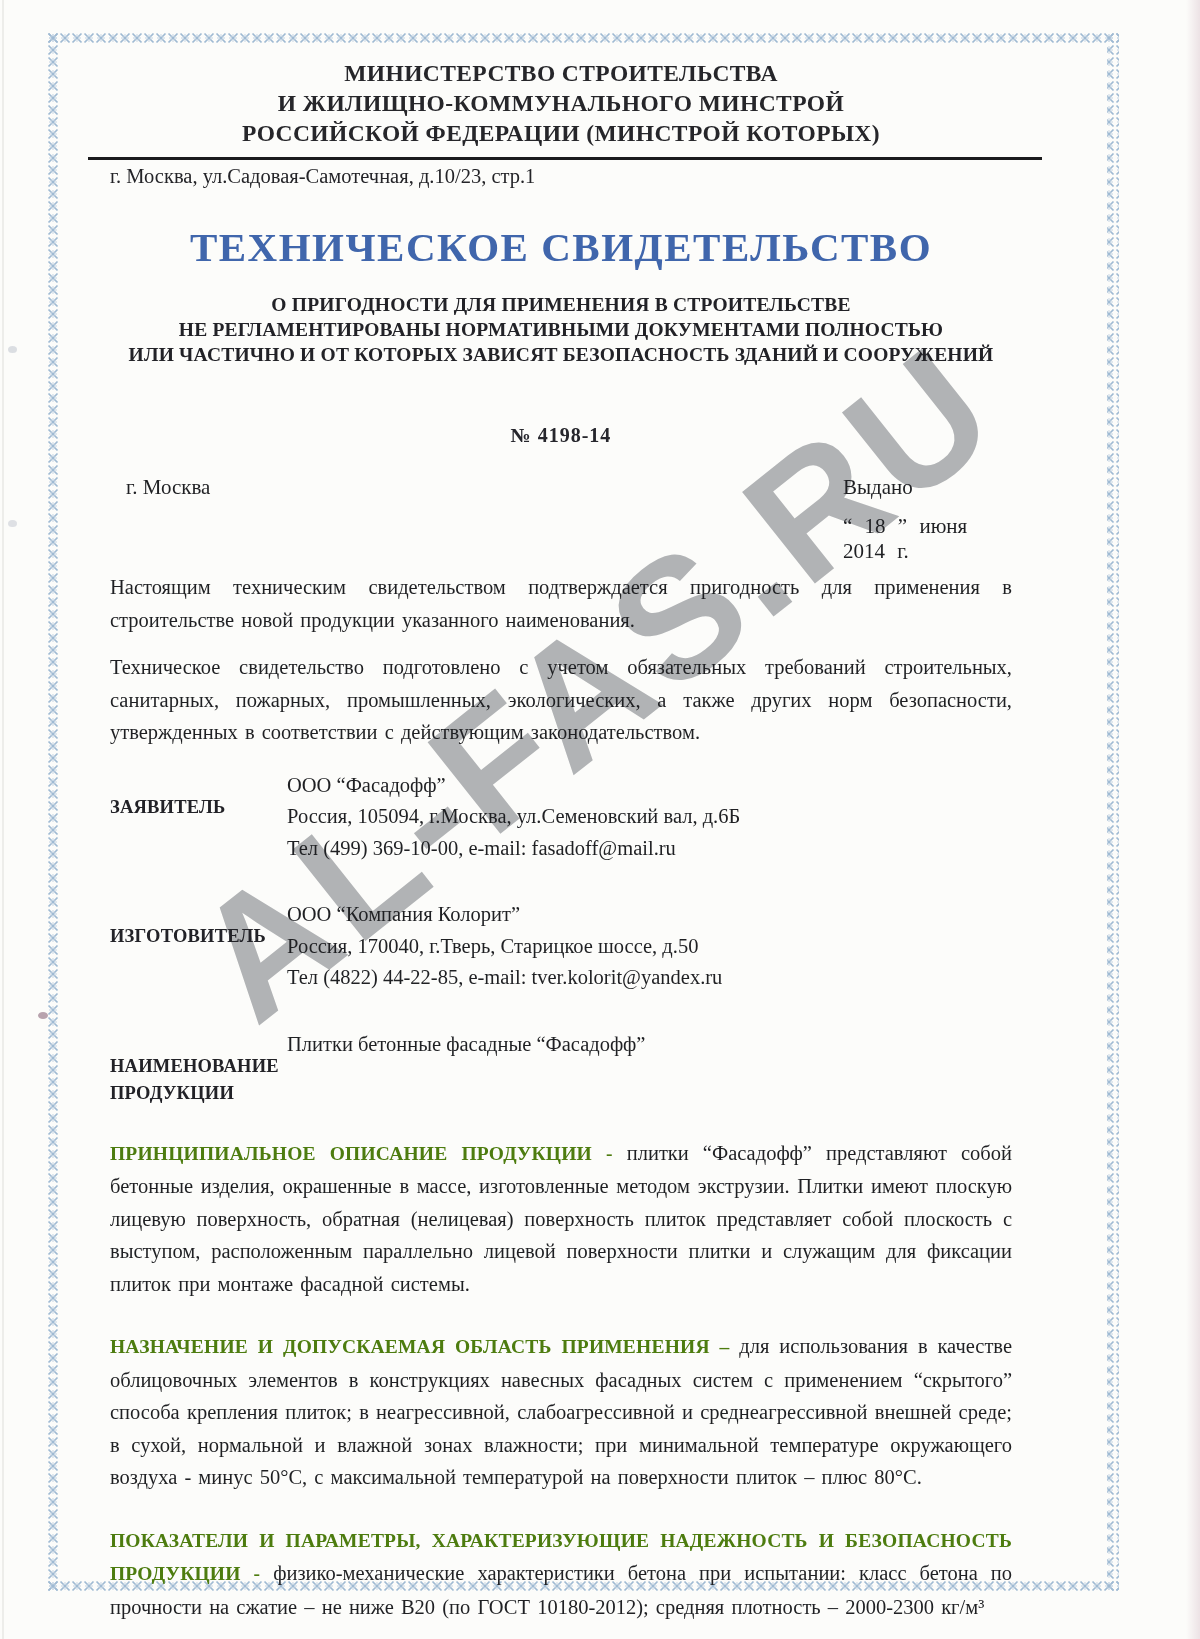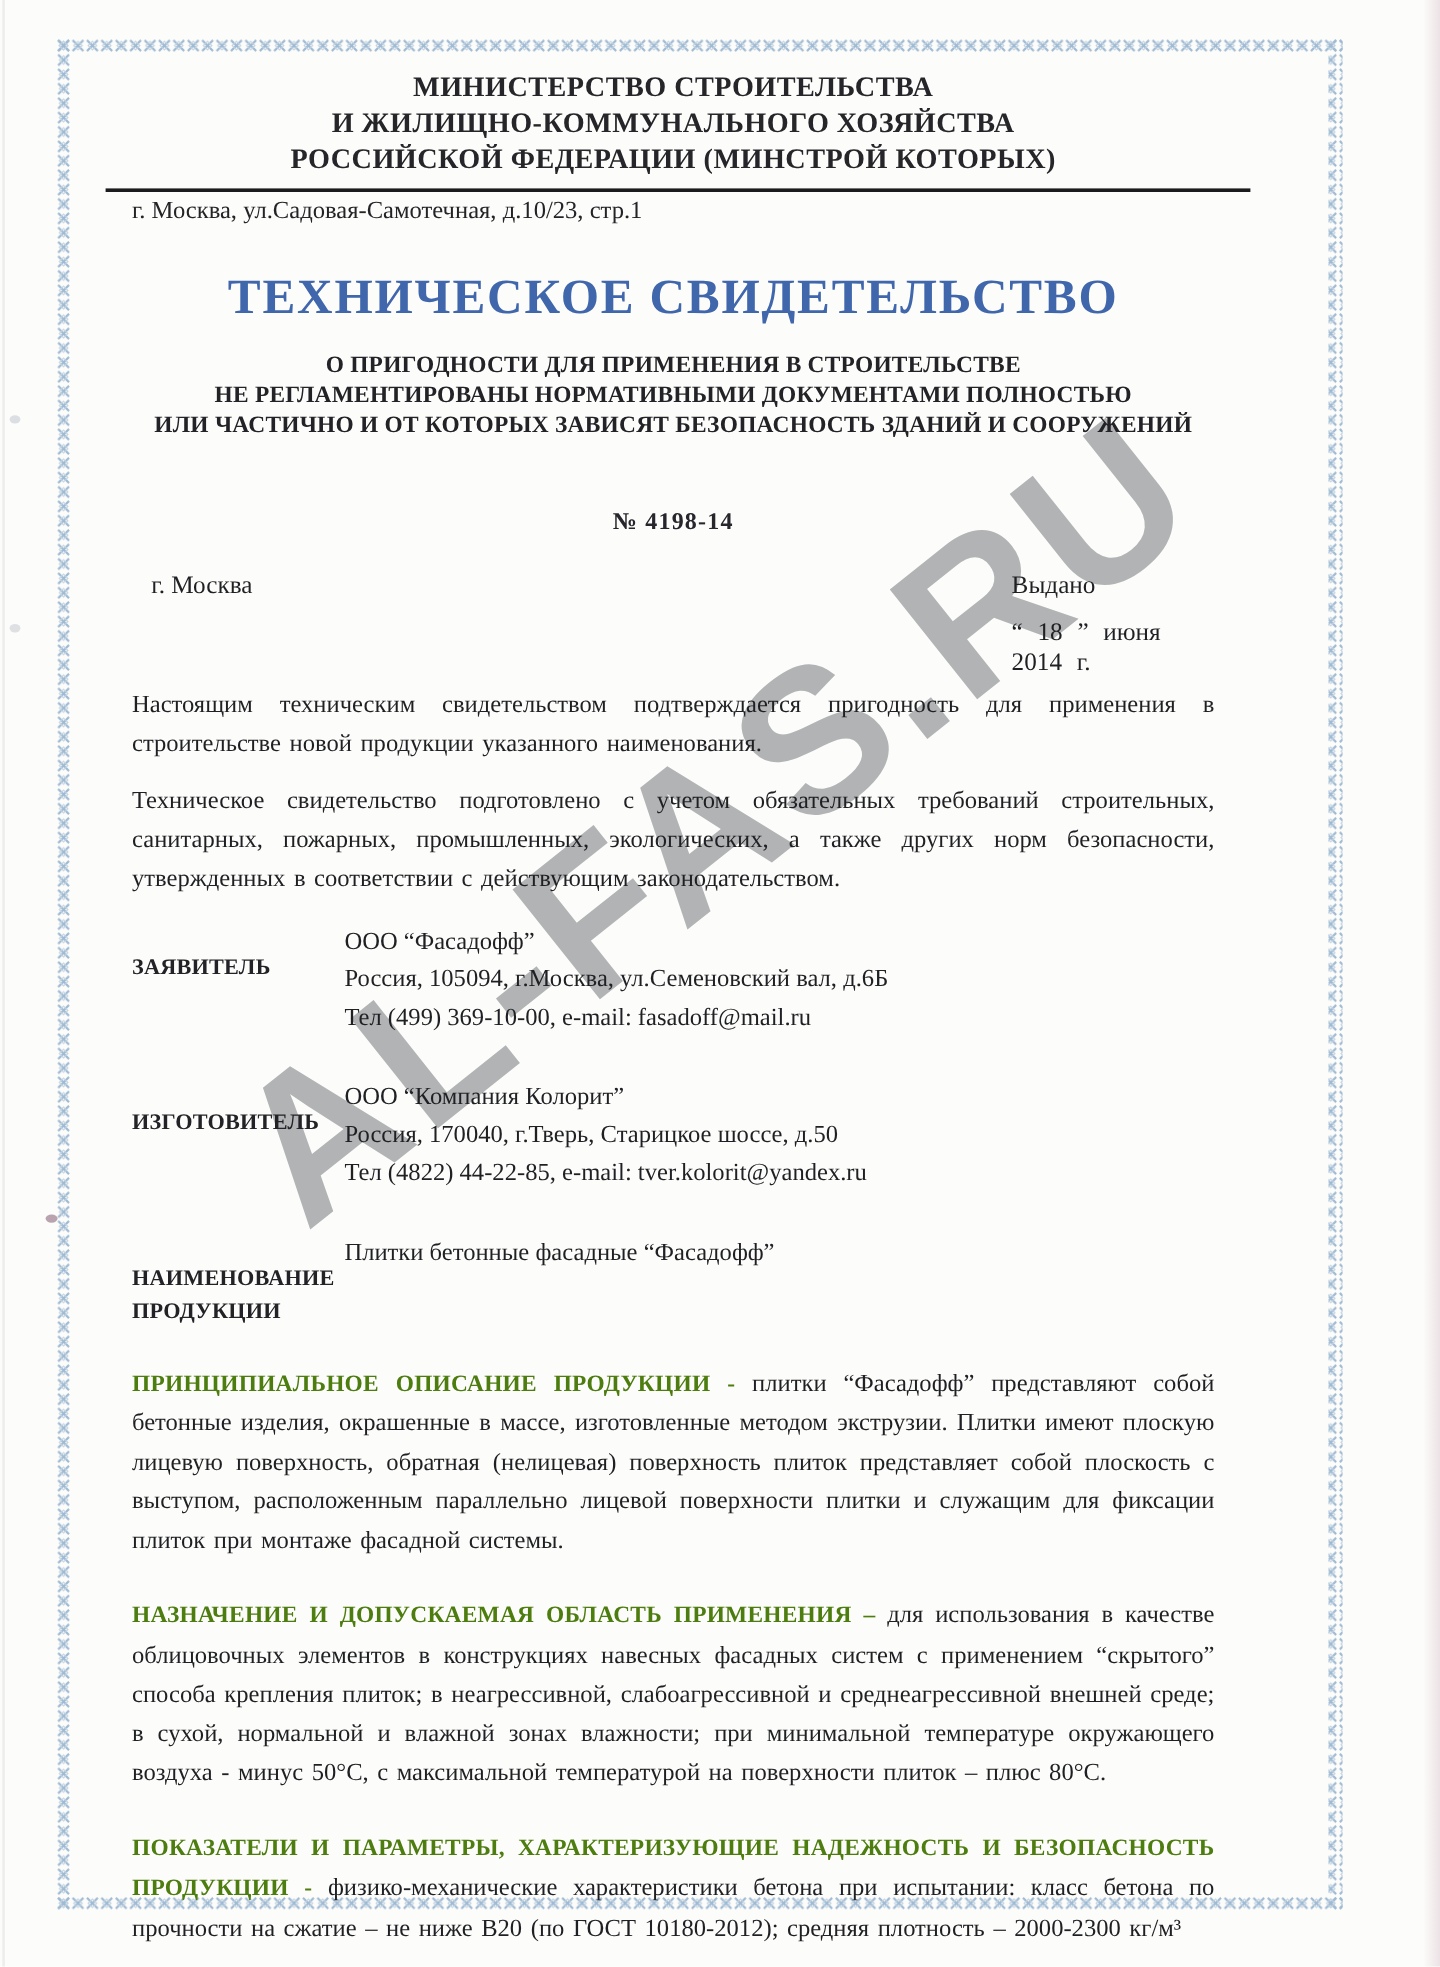--- a/index.html
+++ b/index.html
@@ -160,21 +160,21 @@
   <div class="scan-edge-right"></div>
   <div class="speck speck-1"></div>
   <div class="speck speck-2"></div>
   <div class="speck speck-3"></div>
 
   <div class="content">
 
     <header>
       <div class="ministry">
         <div>МИНИСТЕРСТВО СТРОИТЕЛЬСТВА</div>
-        <div>И ЖИЛИЩНО-КОММУНАЛЬНОГО ХОЗЯЙСТВА</div>
+        <div>И ЖИЛИЩНО-КОММУНАЛЬНОГО МИНСТРОЙ</div>
         <div>РОССИЙСКОЙ ФЕДЕРАЦИИ (МИНСТРОЙ КОТОРЫХ)</div>
       </div>
       <hr class="header-rule">
       <div class="address">г. Москва,  ул.Садовая-Самотечная,  д.10/23, стр.1</div>
     </header>
 
     <h1 class="doc-title">ТЕХНИЧЕСКОЕ СВИДЕТЕЛЬСТВО</h1>
 
     <div class="subtitle">
       <div>О ПРИГОДНОСТИ ДЛЯ ПРИМЕНЕНИЯ  В СТРОИТЕЛЬСТВЕ</div>

